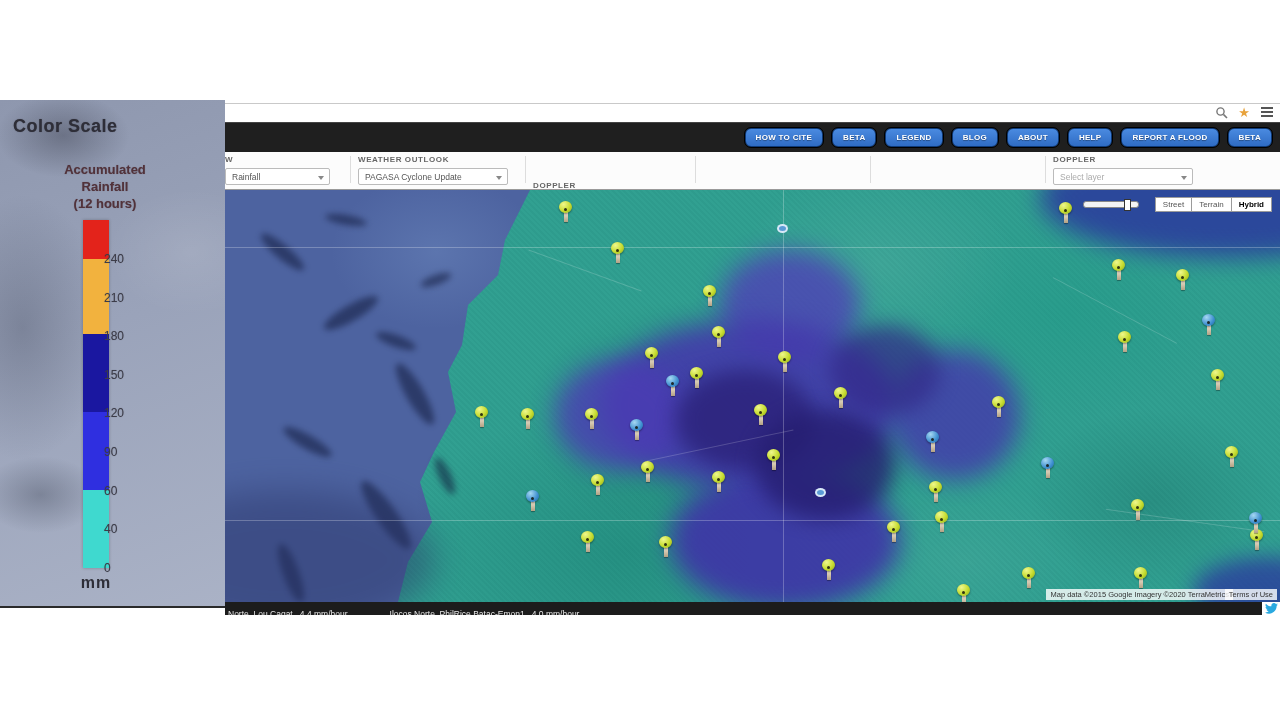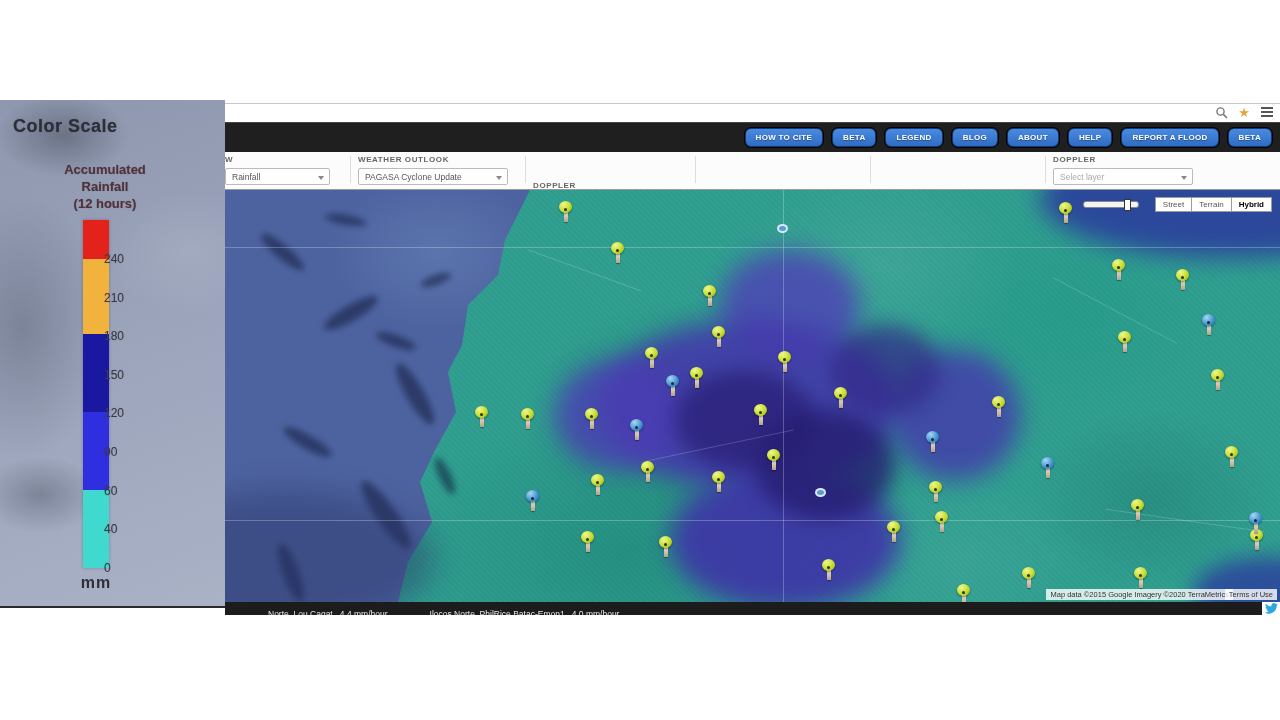--- a/index.html
+++ b/index.html
@@ -76,21 +76,21 @@
   #zoom-slider{position:absolute;left:858px;top:11px;width:56px;height:7px;background:#f4f4f4;border:1px solid #888;
     border-radius:3px;z-index:8;cursor:pointer;}
   #zoom-thumb{position:absolute;left:40px;top:-3px;width:7px;height:12px;background:#fff;border:1px solid #333;cursor:grab;}
   #attribution{position:absolute;right:47px;bottom:2px;background:rgba(255,255,255,.8);font-size:7.5px;color:#333;
     padding:1px 4px;z-index:8;white-space:nowrap;}
   #terms{position:absolute;right:3px;bottom:2px;background:rgba(255,255,255,.8);font-size:7.5px;color:#333;
     padding:1px 4px;z-index:8;white-space:nowrap;cursor:pointer;}
 
   
   #ticker{position:absolute;left:225px;top:602px;width:1055px;height:13px;background:#1c1c1c;overflow:hidden;}
-  #ticker-items{position:absolute;left:3px;top:1px;white-space:nowrap;margin-left:40px;}
+  #ticker-items{position:absolute;left:3px;top:1px;white-space:nowrap;}
   .t-read{font-size:8.5px;color:#e8e8e8;text-decoration:underline;margin-right:42px;cursor:pointer;}
   #twitter-box{position:absolute;right:0;top:0;width:18px;height:13px;background:#fff;display:flex;align-items:center;justify-content:center;cursor:pointer;}
 
   
   #legend{position:absolute;left:0;top:100px;width:225px;height:508px;
     background-image:
       radial-gradient(ellipse 95px 60px at 28% 7%, rgba(40,42,55,.35), transparent 70%),
       radial-gradient(ellipse 120px 190px at 10% 45%, rgba(48,54,72,.28), transparent 70%),
       radial-gradient(ellipse 85px 55px at 18% 78%, rgba(40,46,62,.3), transparent 70%),
       radial-gradient(ellipse 120px 90px at 85% 30%, rgba(255,255,255,.1), transparent 70%),

